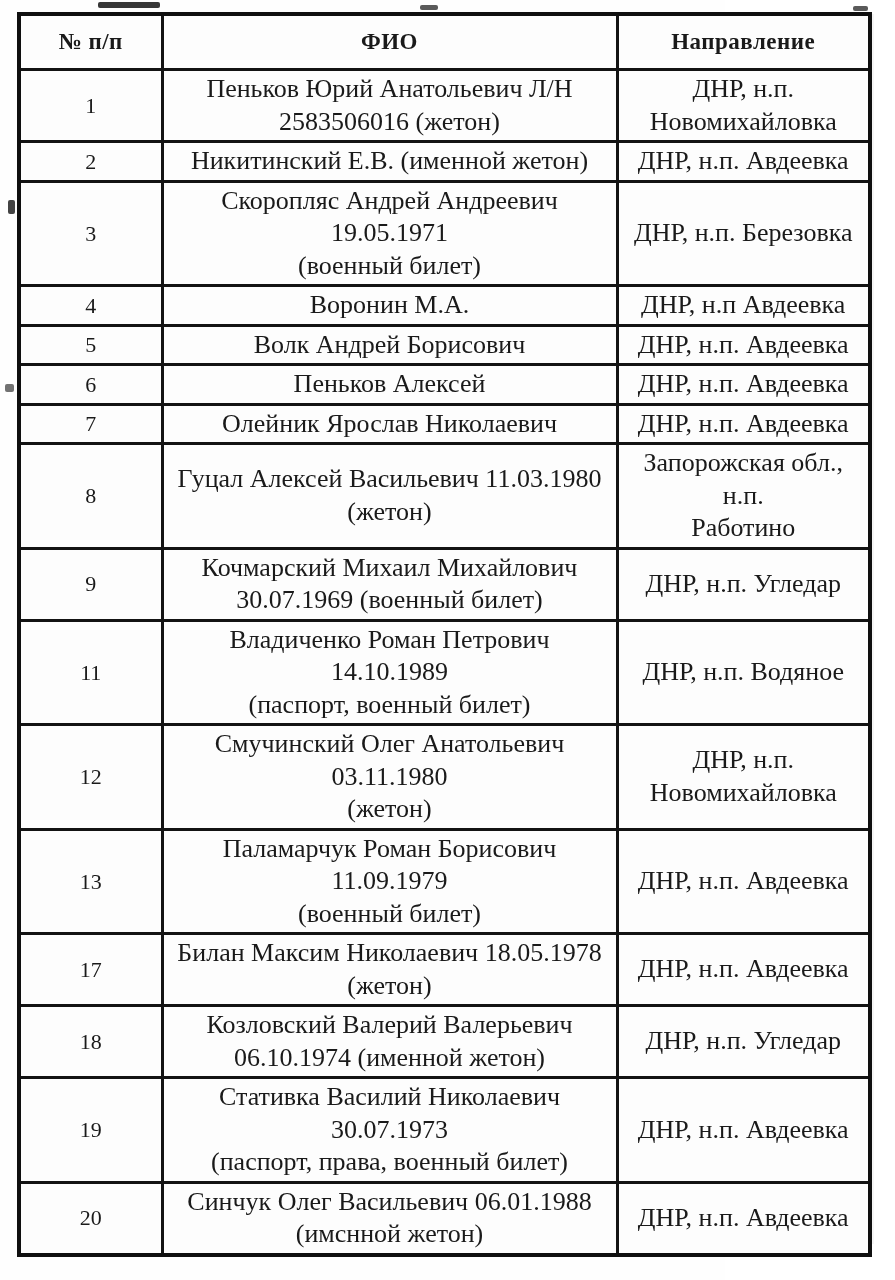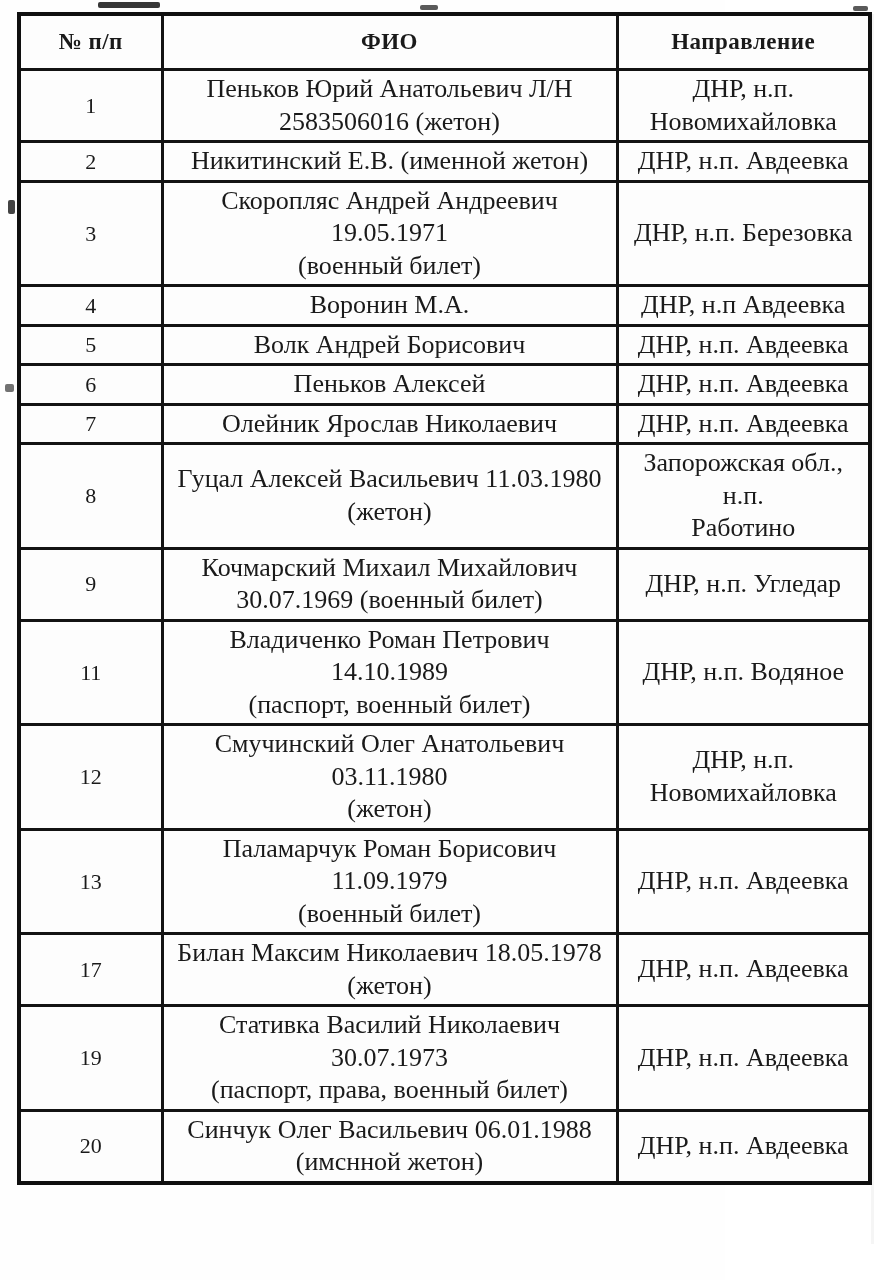--- a/index.html
+++ b/index.html
@@ -177,20 +177,26 @@
 (военный билет)</td>
           <td class="col-destination">ДНР, н.п. Авдеевка</td>
         </tr>
         <tr>
           <td class="col-num">17</td>
           <td class="col-fio">Билан Максим Николаевич 18.05.1978
 (жетон)</td>
           <td class="col-destination">ДНР, н.п. Авдеевка</td>
         </tr>
         <tr>
+          <td class="col-num">18</td>
+          <td class="col-fio">Козловский Валерий Валерьевич
+06.10.1974 (именной жетон)</td>
+          <td class="col-destination">ДНР, н.п. Угледар</td>
+        </tr>
+        <tr>
           <td class="col-num">19</td>
           <td class="col-fio">Стативка Василий Николаевич 30.07.1973
 (паспорт, права, военный билет)</td>
           <td class="col-destination">ДНР, н.п. Авдеевка</td>
         </tr>
         <tr>
           <td class="col-num">20</td>
           <td class="col-fio">Синчук Олег Васильевич 06.01.1988
 (имснной жетон)</td>
           <td class="col-destination">ДНР, н.п. Авдеевка</td>

